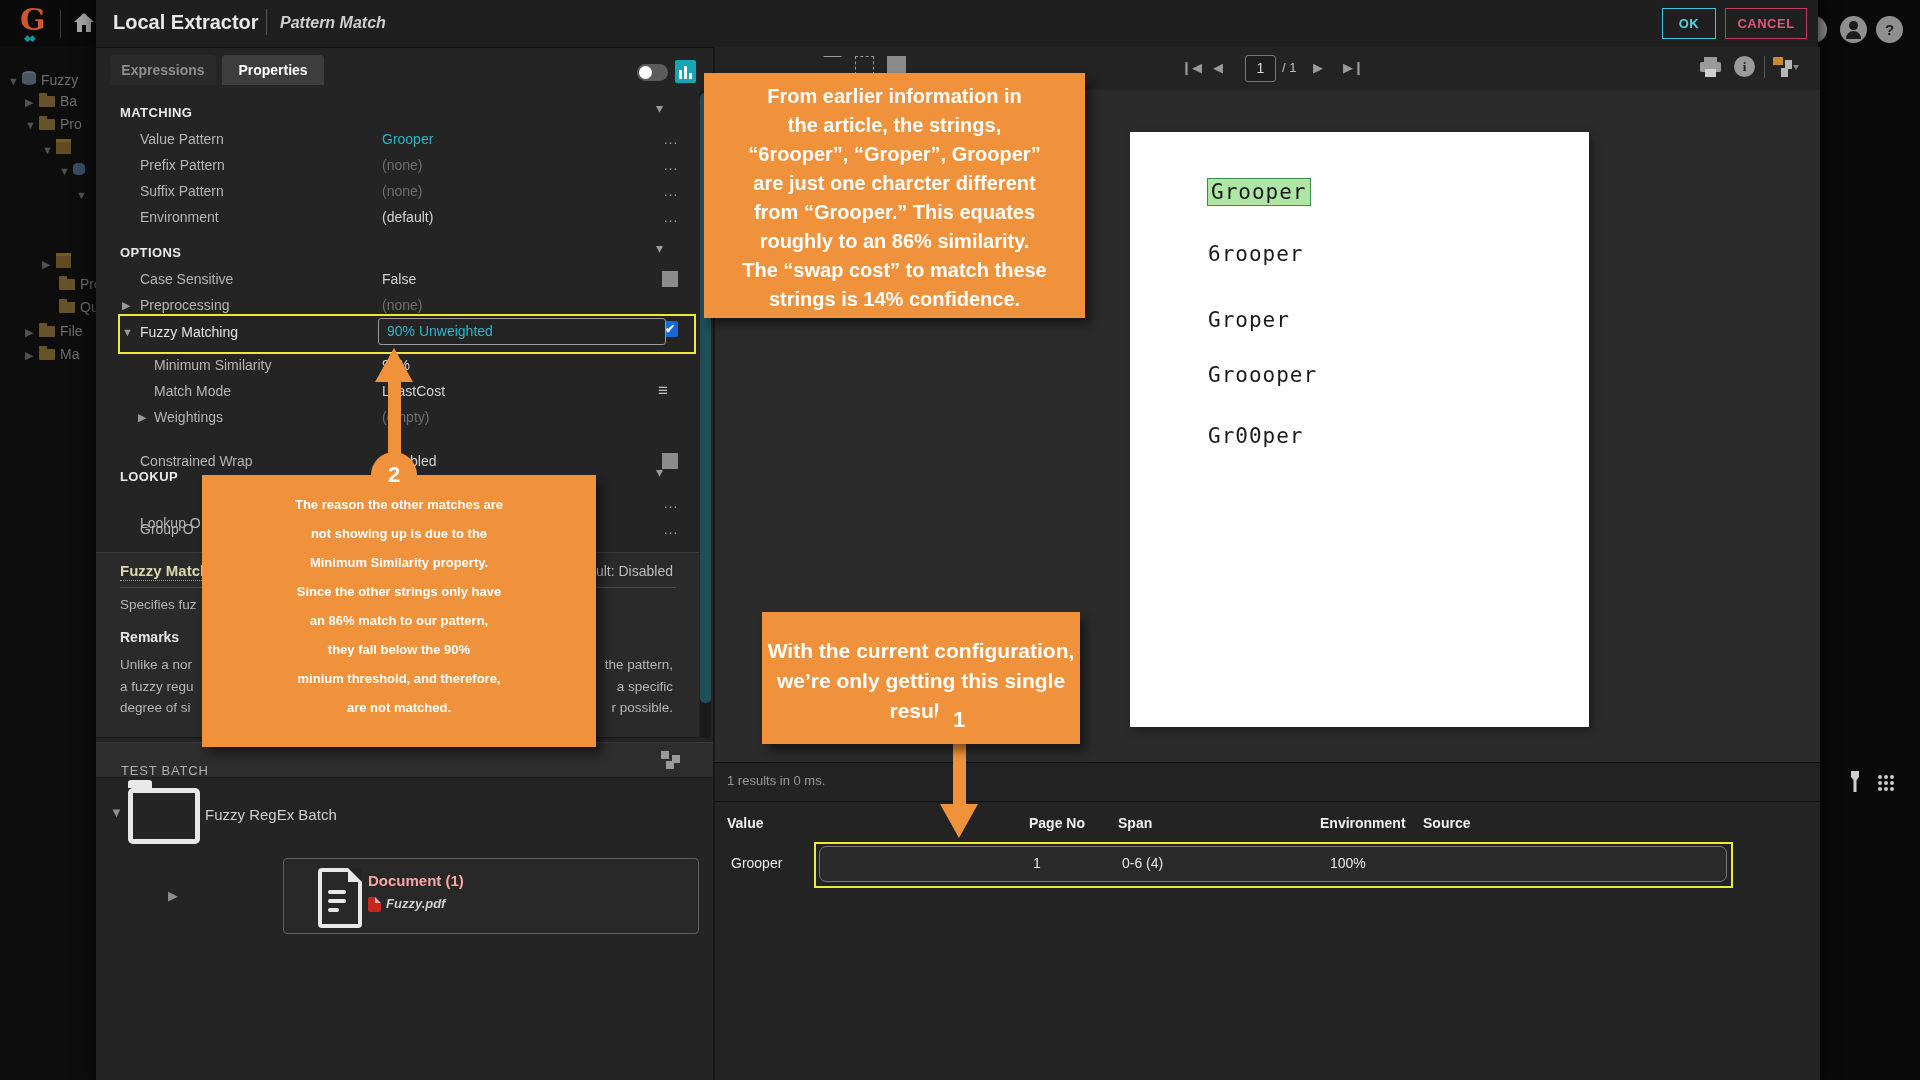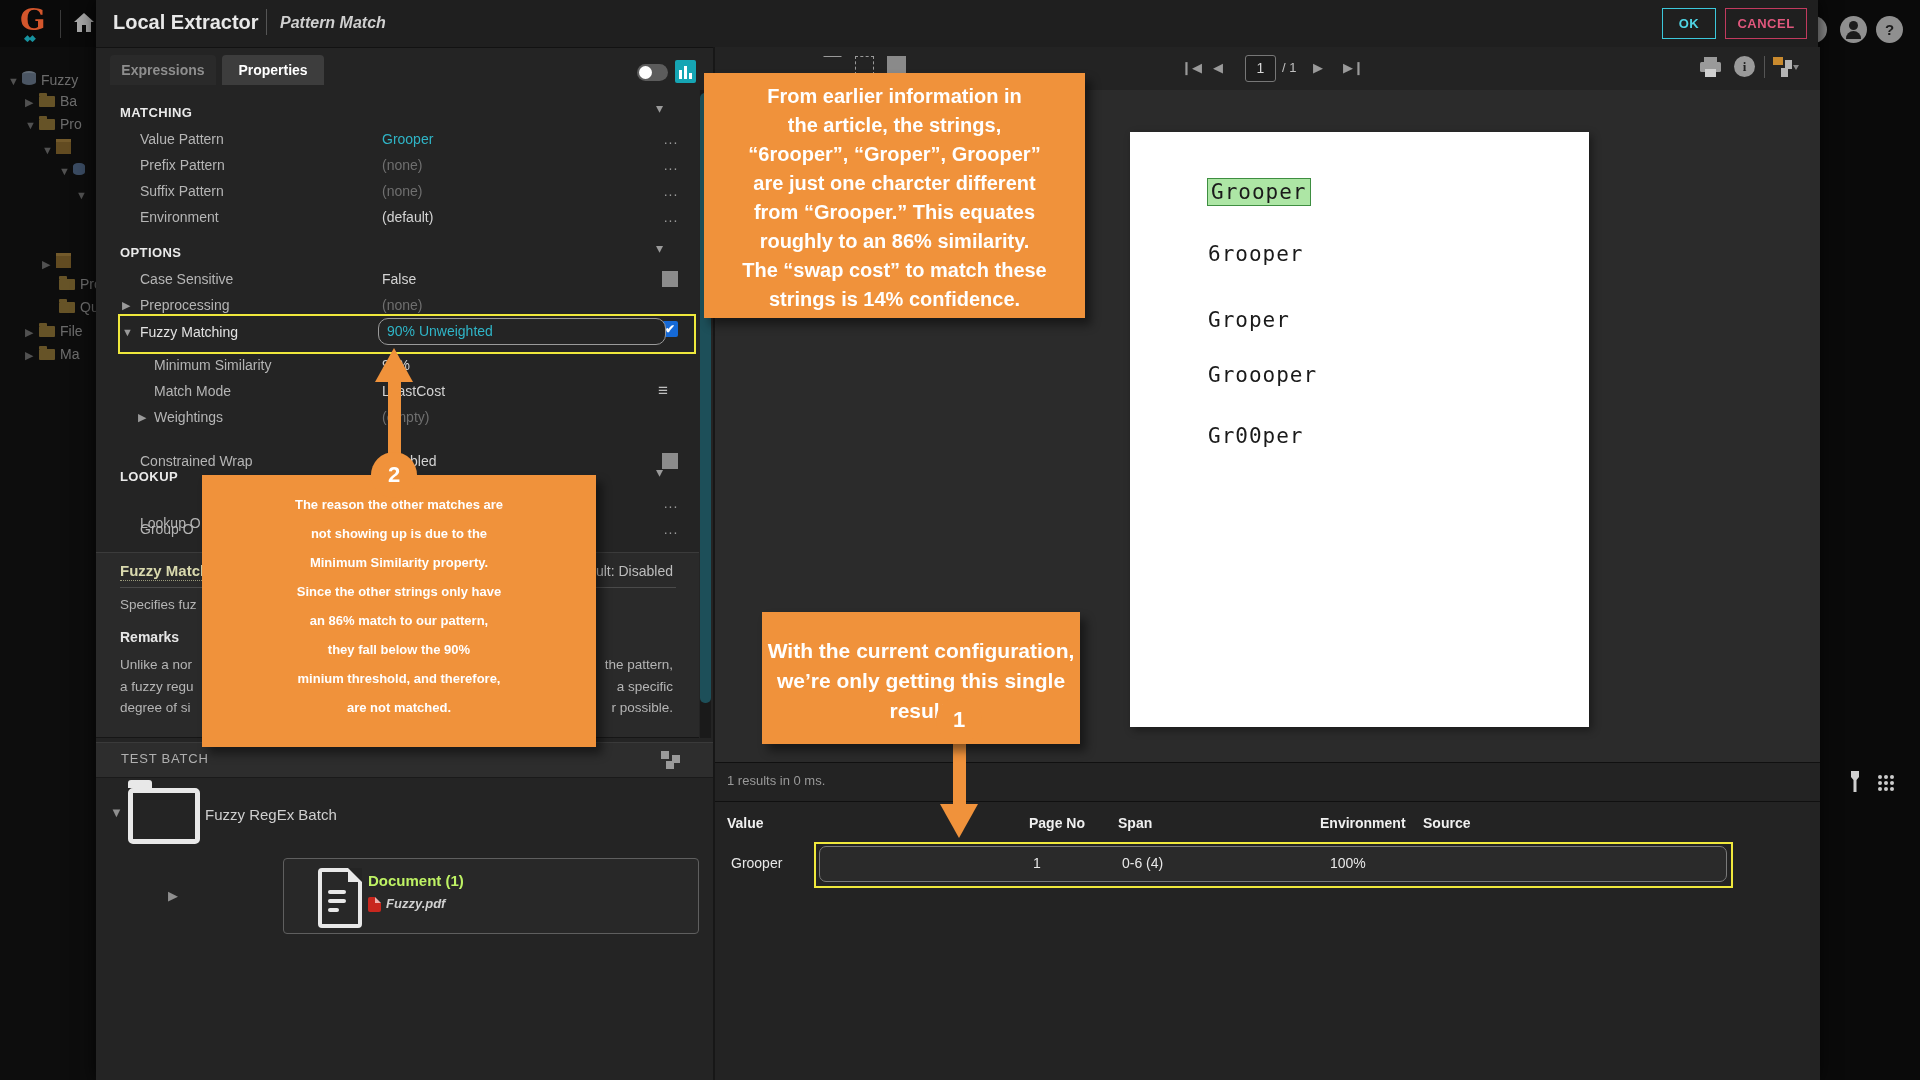--- a/index.html
+++ b/index.html
@@ -58,47 +58,47 @@
   .dim{color:#6f6f6f;}
   .cyan{color:#2fb5c7;}
   .parrow{position:absolute;color:#9a9a9a;font-size:11px;}
   .pdots{position:absolute;left:558px;width:34px;color:#9a9a9a;text-align:center;letter-spacing:1px;}
   .chev{position:absolute;left:560px;color:#9a9a9a;font-size:14px;}
   .cb{position:absolute;left:566px;top:5px;width:16px;height:16px;}
   .cb-off{background:#8c8c8c;}
   .cb-on{background:#1569d6;border-radius:2px;color:#fff;font-size:12px;font-weight:bold;text-align:center;line-height:16px;}
   .menu-ic{position:absolute;left:562px;color:#c0c0c0;font-size:17px;}
   .hl-box{left:22px;top:314px;width:574px;height:36px;border:2px solid #efe83c;z-index:5;}
-  .fuzzy-input{left:282px;top:318px;width:278px;height:25px;border:1px solid #9a9a9a;border-radius:10px;
+  .fuzzy-input{left:282px;top:318px;width:278px;height:25px;border:1px solid #9a9a9a;border-radius:3px;
     background:#242424;color:#2fb5c7;font-size:14px;line-height:25px;padding-left:8px;z-index:6;}
 
   
   .help{left:0;top:552px;width:603px;height:184px;background:#2a2a2a;border-top:1px solid #3b3b3b;border-bottom:1px solid #161616;}
   .help-title{left:24px;top:9px;font-size:15px;font-weight:bold;color:#d9d9ae;border-bottom:1px dotted #9a9a7a;padding-bottom:1px;}
   .help-default{right:26px;top:10px;font-size:14px;color:#bdbdbd;}
   .help-rule{left:24px;top:34px;width:556px;height:1px;background:#4a4a4a;}
   .help-line{position:absolute;font-size:13.5px;color:#b5b5b5;}
   .help-remarks{left:24px;top:76px;font-size:14px;font-weight:bold;color:#e6e6e6;}
 
   
   .scrolltrack{left:604px;top:90px;width:11px;height:648px;background:#1a1a1a;}
   .scrollthumb{left:604px;top:93px;width:11px;height:610px;background:#1d4f59;border-radius:5px;}
 
   
   .tb-header{left:0;top:742px;width:617px;height:34px;background:#2d2d2d;border-top:1px solid #3a3a3a;border-bottom:1px solid #1a1a1a;}
-  .tb-title{left:25px;top:8px;font-size:13px;color:#b0b0b0;letter-spacing:.8px;}
+  .tb-title{left:25px;top:20px;font-size:13px;color:#b0b0b0;letter-spacing:.8px;}
   .tb-folder{left:32px;top:788px;width:62px;height:46px;border:5px solid #e8e8e8;border-radius:5px;}
   .tb-folder:before{content:"";position:absolute;left:-5px;top:-13px;width:24px;height:8px;background:#e8e8e8;border-radius:3px 3px 0 0;}
   .tb-arrow{position:absolute;color:#8f8f8f;font-size:13px;}
   .tb-label{left:109px;top:806px;font-size:15px;color:#cfcfcf;}
   .doc-card{left:187px;top:858px;width:414px;height:74px;border:1px solid #5f5f5f;border-radius:4px;background:#282828;}
   .doc-icon{left:34px;top:9px;width:36px;height:52px;border:4px solid #e8e8e8;border-radius:4px;background:#282828;}
   .doc-icon:before{content:"";position:absolute;right:-4px;top:-4px;border:7px solid #242424;border-left-color:#e8e8e8;border-bottom-color:#e8e8e8;}
   .doc-line{position:absolute;left:6px;height:4px;background:#e8e8e8;border-radius:2px;}
-  .doc-title{left:84px;top:13px;font-size:15px;font-weight:bold;color:#bef264;}
+  .doc-title{left:84px;top:13px;font-size:15px;font-weight:bold;color:#fca5a5;}
   .pdf-ic{left:84px;top:38px;width:13px;height:15px;background:#c8271e;border-radius:2px;}
   .pdf-ic:before{content:"";position:absolute;right:0;top:0;border:3px solid #282828;border-left-color:#f0b0ac;border-bottom-color:#f0b0ac;}
   .doc-file{left:102px;top:37px;font-size:13px;font-style:italic;font-weight:bold;color:#d0d0d0;}
 
   
   .rpane{left:617px;top:47px;width:1105px;height:1033px;background:#232323;border-left:2px solid #171717;}
   .vtoolbar{left:0;top:0;width:1105px;height:43px;background:#232323;border-bottom:1px solid #141414;}
   .vic{position:absolute;top:9px;width:17px;height:17px;border:1.5px solid #9a9a9a;}
   .navtxt{position:absolute;top:8px;color:#9a9a9a;font-size:13px;line-height:26px;}
   .pagebox{left:530px;top:8px;width:29px;height:25px;border:1px solid #777;border-radius:3px;color:#d8d8d8;

